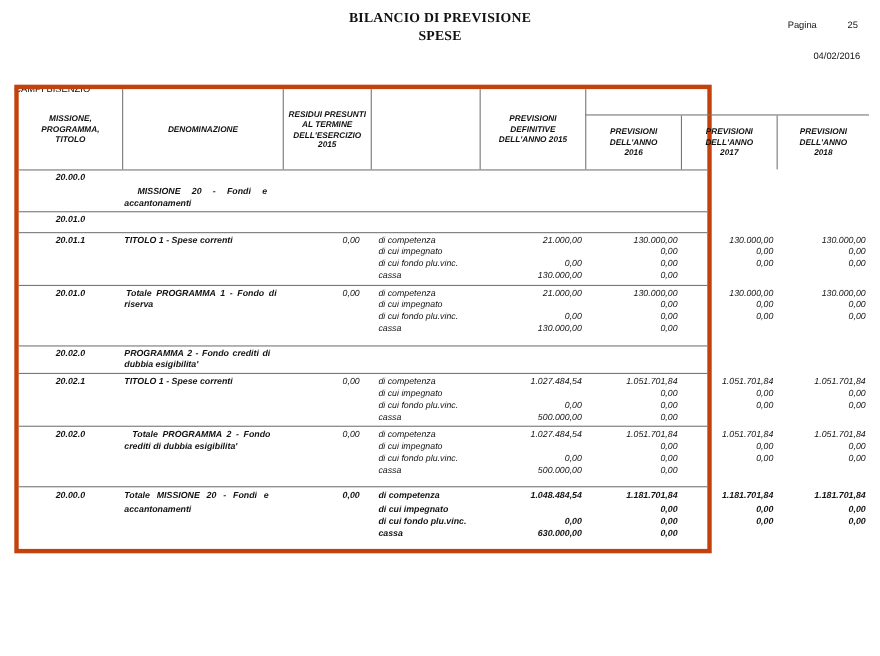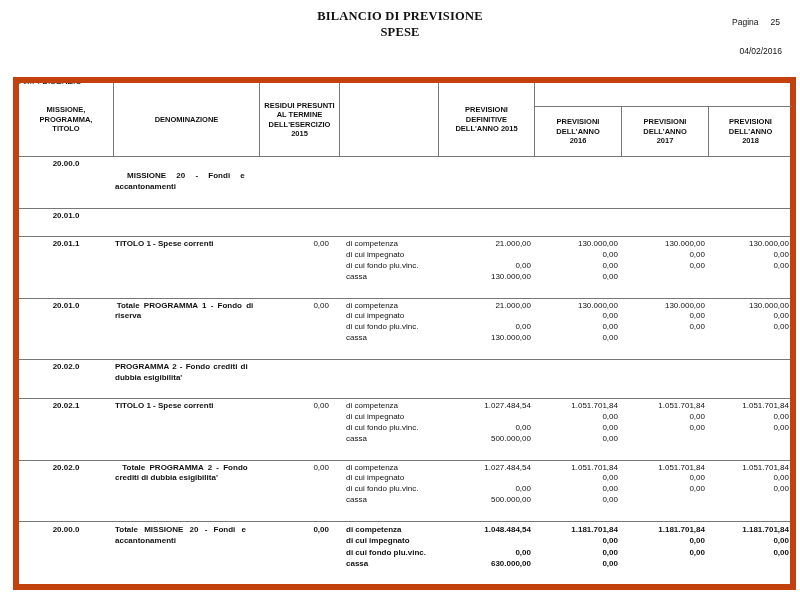--- a/index.html
+++ b/index.html
@@ -14,36 +14,37 @@
   .doc-title {
     position:absolute; left:0; top:8px; width:800px;
     text-align:center; font-weight:bold; font-size:12.5px; line-height:16px;
     letter-spacing:.2px;
     font-family:Liberation Serif, serif;
   }
   .page-ref {
     position:absolute; top:17px; right:20px;
     font-size:8.5px;
   }
-  .page-ref .num { margin-left:12px; }
+  .page-ref .num { margin-left:28px; }
   .doc-date {
     position:absolute; top:46px; right:18px;
     font-size:8.5px;
     text-align:right;
   }
   .municipality {
     position:absolute; top:60px; left:13px;
     font-size:8.5px;
     margin-top:16px;
   }
 
   
   .budget-table {
-    position:absolute; left:13px; top:77px; width:783px;
-    border:6px solid #c2410c;
+    position:absolute; left:13px; top:77px; width:634px;
+    border:4px solid #c2410c;
+    font-style:italic;
   }
   .thead {
     display:grid;
     grid-template-columns:94px 146px 80px 99px 96px 87px 87px 84px;
     grid-template-rows:24px 49px;
     border-bottom:1px solid #777;
     font-size:7.5px; font-weight:bold; line-height:9.5px;
     text-align:center;
   }
   .hcell {
@@ -53,21 +54,21 @@
   .hcell.first { border-left:none; }
   .hspan2 { grid-row:1 / span 2; }
   .hgroup { grid-column:6 / span 3; grid-row:1; border-bottom:1px solid #777; }
   .hyear  { grid-row:2; }
 
   .trow {
     display:grid;
     grid-template-columns:94px 146px 80px 99px 96px 87px 87px 84px;
     border-bottom:1px solid #777;
     font-size:8px; line-height:10.8px;
-    padding-top:2px; padding-bottom:15px;
+    padding-top:2px; padding-bottom:1px;
   }
   .trow:last-child { border-bottom:none; }
   .cell { overflow:hidden; }
   .cell.code { text-align:center; font-weight:bold; }
   .cell.denom { font-weight:bold; padding-left:2px; padding-right:4px; }
   .cell.residui { text-align:right; padding-right:10px; }
   .cell.labels { padding-left:7px; }
   .cell.vals { text-align:right; padding-right:3px; }
 
   .kind-mission-header { min-height:26px; }

